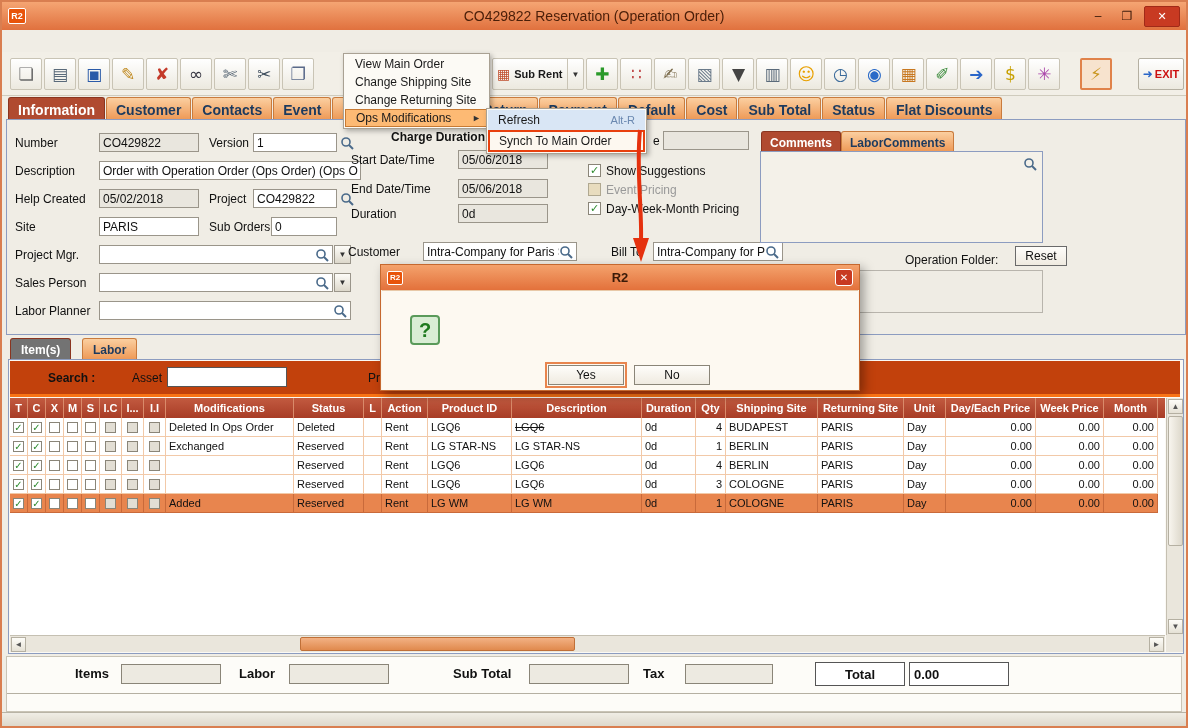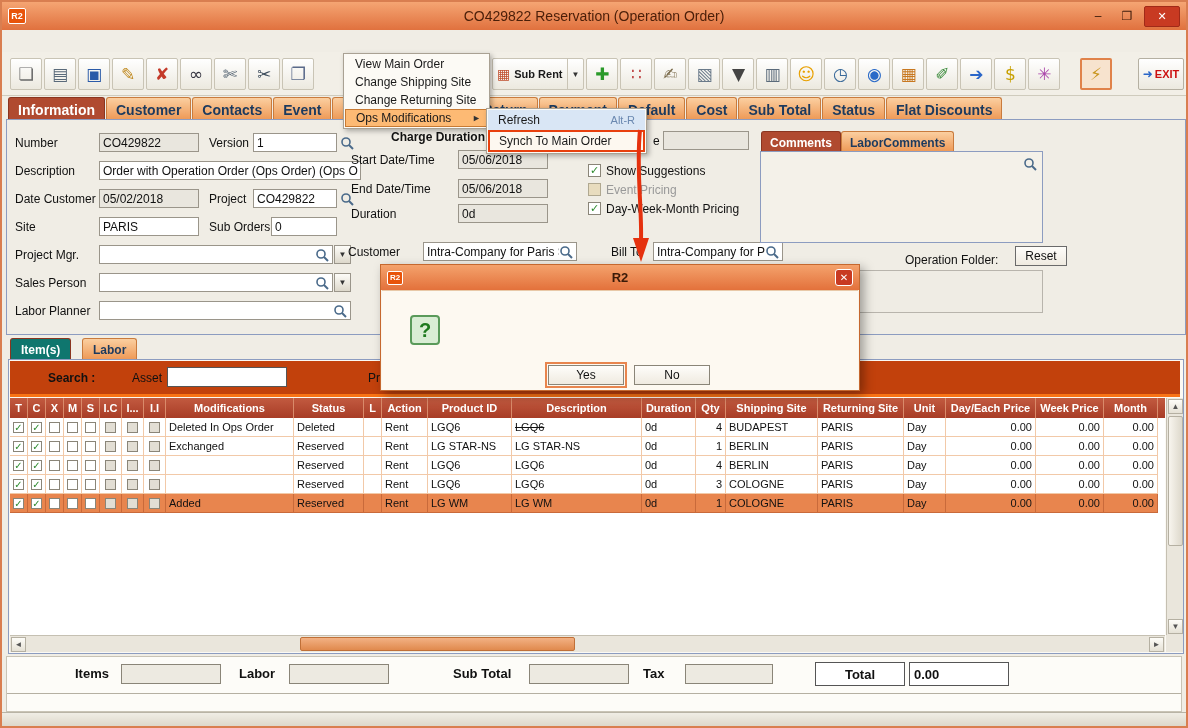--- a/index.html
+++ b/index.html
@@ -49,21 +49,21 @@
 .fcheck{position:absolute;width:13px;height:13px;border:1px solid #8A8578;background:#fff;font-size:11px;line-height:11px;color:#2E8B2E;font-weight:bold;text-align:center}
 .fcheck.disabled{background:#E8DCBE;border-color:#B0A890}
 .ctab{position:absolute;height:20px;padding:4px 8px 0;font-size:12px;font-weight:bold;border:1px solid #C97B3D;border-bottom:none;border-radius:3px 3px 0 0;background:linear-gradient(#FBCFA0,#EE9A58);color:#1C3A5E;white-space:nowrap}
 .ctab-active{background:#B04A30;color:#fff;border-color:#8A3520}
 .commentsbox{position:absolute;border:1px solid #8C9CC0;background:#F4F1E9}
 .flatbox{position:absolute;background:#EFECE4;border:1px solid #B8B4AC}
 .resetbtn{position:absolute;width:52px;height:20px;border:1px solid #6A6A6A;background:linear-gradient(#FEFDFA,#EFEAE0);font-size:12px;color:#111;display:flex;align-items:center;justify-content:center}
 
 
 .itab{position:absolute;height:21px;padding:4px 10px 0;font-size:12px;font-weight:bold;border:1px solid #C97B3D;border-bottom:none;border-radius:3px 3px 0 0;background:linear-gradient(#FBCFA0,#EE9A58);color:#1C3A5E}
-.itab-active{background:#0f766e;color:#fff;border-color:#8A3520}
+.itab-active{background:#737373;color:#fff;border-color:#8A3520}
 .itemspanel{position:absolute;left:6px;top:357px;width:1176px;height:295px;border:1px solid #8C9CC0;background:#FBF9F4}
 .searchrow{position:absolute;left:1px;top:1px;right:3px;height:36px;background:#c2410c;border-bottom:3px solid #f97316}
 .slabel{position:absolute;font-size:12px;color:#111;white-space:nowrap}
 .sinput{position:absolute;height:20px;border:1px solid #555;background:#fff}
 .thead{position:absolute;left:1px;top:38px;right:18px;height:20px;display:grid;background:linear-gradient(#C25A40,#A83C26)}
 .th{color:#fff;font-size:11px;font-weight:bold;display:flex;align-items:center;justify-content:center;border-right:1px solid #D98A6A;overflow:hidden;white-space:nowrap}
 .tbody{position:absolute;left:1px;top:58px;right:18px;bottom:18px;background:#fff;overflow:hidden}
 .trow{display:grid;height:19px;background:#fff}
 .td{font-size:11px;color:#111;display:flex;align-items:center;padding:0 3px;border-right:1px solid #F2C9A8;border-bottom:1px solid #F2C9A8;overflow:hidden;white-space:nowrap}
 .tright{justify-content:flex-end}
@@ -245,21 +245,21 @@
     <div class="magbtn" style="left:332px;top:15px">
       <svg class="mag" viewBox="0 0 14 14">
           <circle cx="6" cy="6" r="4" fill="none" stroke="#4A6A8A" stroke-width="1.6"></circle>
           <line x1="9" y1="9" x2="13" y2="13" stroke="#4A6A8A" stroke-width="2"></line>
         </svg>
     </div>
 
     <div class="flabel" style="left:8px;top:44px">Description</div>
     <div class="finput" style="left:92px;top:41px;width:262px">Order with Operation Order (Ops Order) (Ops O</div>
 
-    <div class="flabel" style="left:8px;top:72px">Date Customer</div>
+    <div class="flabel" style="left:8px;top:72px">Help Created</div>
     <div class="finput fro" style="left:92px;top:69px;width:100px">05/02/2018</div>
     <div class="flabel" style="left:202px;top:72px">Project</div>
     <div class="finput" style="left:246px;top:69px;width:84px">CO429822</div>
     <div class="magbtn" style="left:332px;top:71px">
       <svg class="mag" viewBox="0 0 14 14">
           <circle cx="6" cy="6" r="4" fill="none" stroke="#4A6A8A" stroke-width="1.6"></circle>
           <line x1="9" y1="9" x2="13" y2="13" stroke="#4A6A8A" stroke-width="2"></line>
         </svg>
     </div>
 

